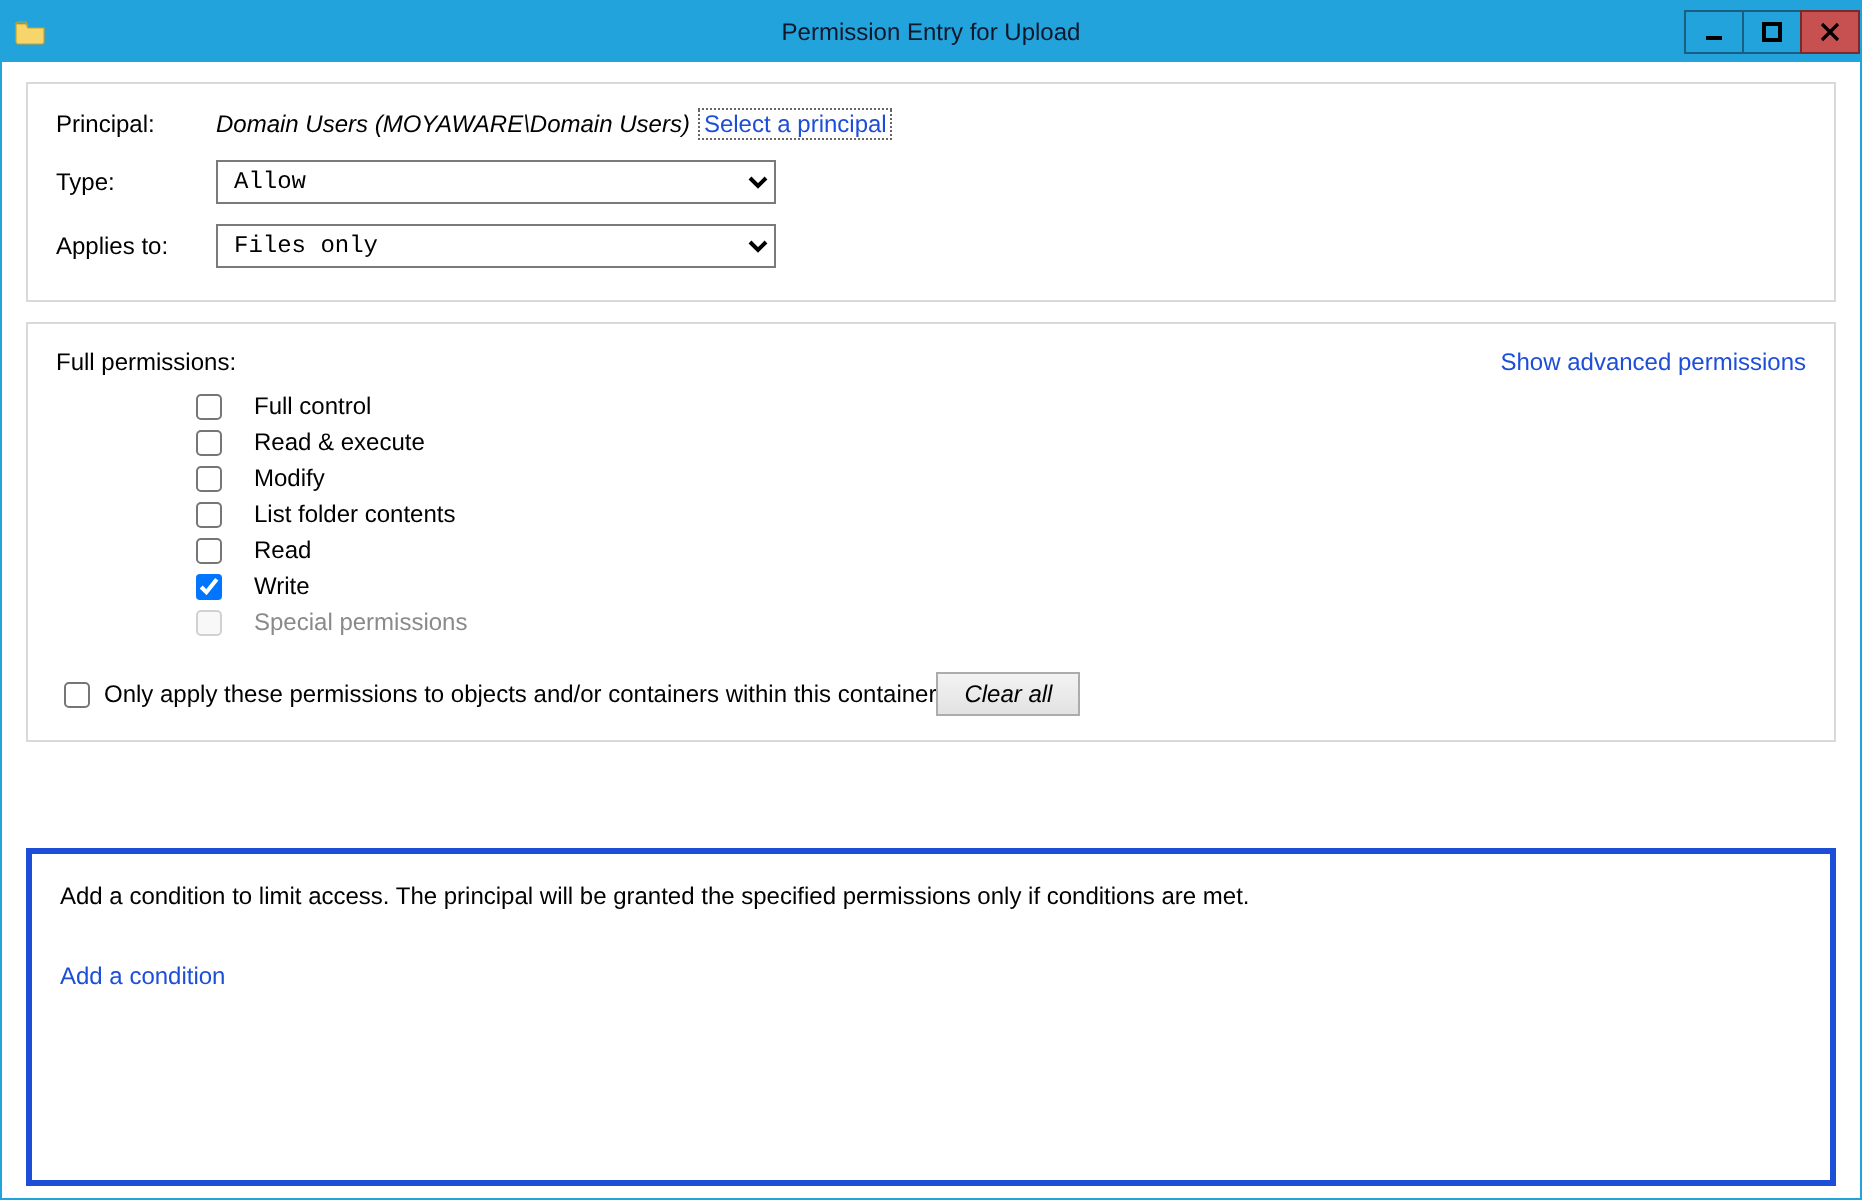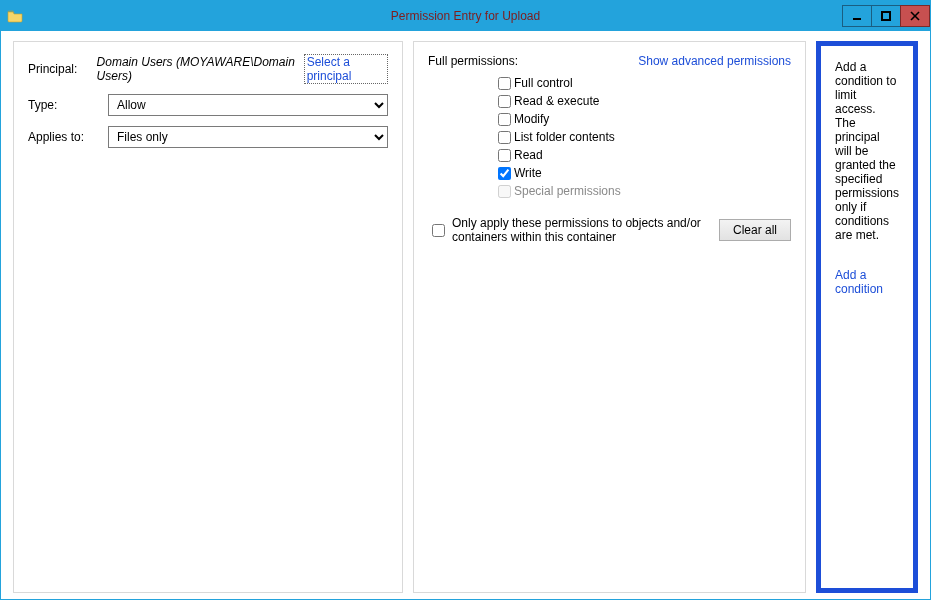--- a/index.html
+++ b/index.html
@@ -17,21 +17,21 @@
     background: #fff;
     display: flex;
     flex-direction: column;
   }
   .titlebar {
     height: 30px;
     background: #23a3dc;
     display: flex;
     align-items: center;
     position: relative;
-    color: #7f1d1d;
+    color: #0f172a;
   }
   .titlebar .icon {
     width: 16px; height:16px;
     margin: 0 6px;
     display:flex;
     align-items:center;
     justify-content:center;
   }
   .titlebar .title {
     position:absolute;
@@ -53,20 +53,21 @@
     align-items:center;
     justify-content:center;
     background:#23a3dc;
     margin-left:-1px;
   }
   .win-btn.close { background:#c75050; border-color:#7a2a2a;}
   .client {
     flex:1;
     padding: 10px 12px 6px 12px;
     display:flex;
+    flex-direction:column;
     gap:10px;
     background:#fff;
   }
   .panel {
     border:1px solid #d9d9d9;
     padding: 12px 14px;
   }
   .row {
     display:flex;
     align-items:center;
@@ -80,41 +81,41 @@
     cursor:pointer;
   }
   .link-dotted {
     border:1px dotted #666;
     padding: 0 2px;
   }
   select.combo {
     width: 280px;
     height: 22px;
     border:1px solid #7a7a7a;
-    font-family:Liberation Sans, sans-serif;
+    font-family:Liberation Mono, monospace;
     font-size:12px;
     background:#fff;
     padding: 0 4px;
   }
   .perm-header {
     display:flex;
     justify-content:space-between;
     align-items:flex-start;
   }
   .perm-title { margin-bottom:8px;}
   .perm-list {
     margin-left: 70px;
     display:flex;
     flex-direction:column;
     gap:4px;
   }
   .chk-row {
     display:flex;
     align-items:center;
-    gap:3px;
+    gap:16px;
   }
   .chk-row.disabled { color:#8a8a8a; }
   .chk-row input[type=checkbox] {
     width:13px; height:13px;
     margin:0;
   }
   .only-apply-row {
     display:flex;
     align-items:center;
     margin-top:18px;
@@ -126,29 +127,31 @@
   }
   .btn {
     min-width: 72px;
     height:22px;
     border:1px solid #acacac;
     background: linear-gradient(#f3f3f3,#e2e2e2);
     font-family:inherit;
     font-size:12px;
     padding: 0 12px;
     cursor:pointer;
+    font-style:italic;
   }
   .btn.default {
     border: 1px solid #3399ff;
     box-shadow: inset 0 0 0 1px rgba(51,153,255,0.3);
   }
   .cond-panel {
-    border:5px solid #1d4ed8;
+    border:3px solid #1d4ed8;
     padding: 14px;
     flex:1;
+    margin-top:43px;
   }
   .cond-text { margin-bottom: 26px;}
   .footer {
     display:flex;
     justify-content:flex-end;
     gap:8px;
     padding: 6px 12px 10px 12px;
   }
 </style>
 </head>

